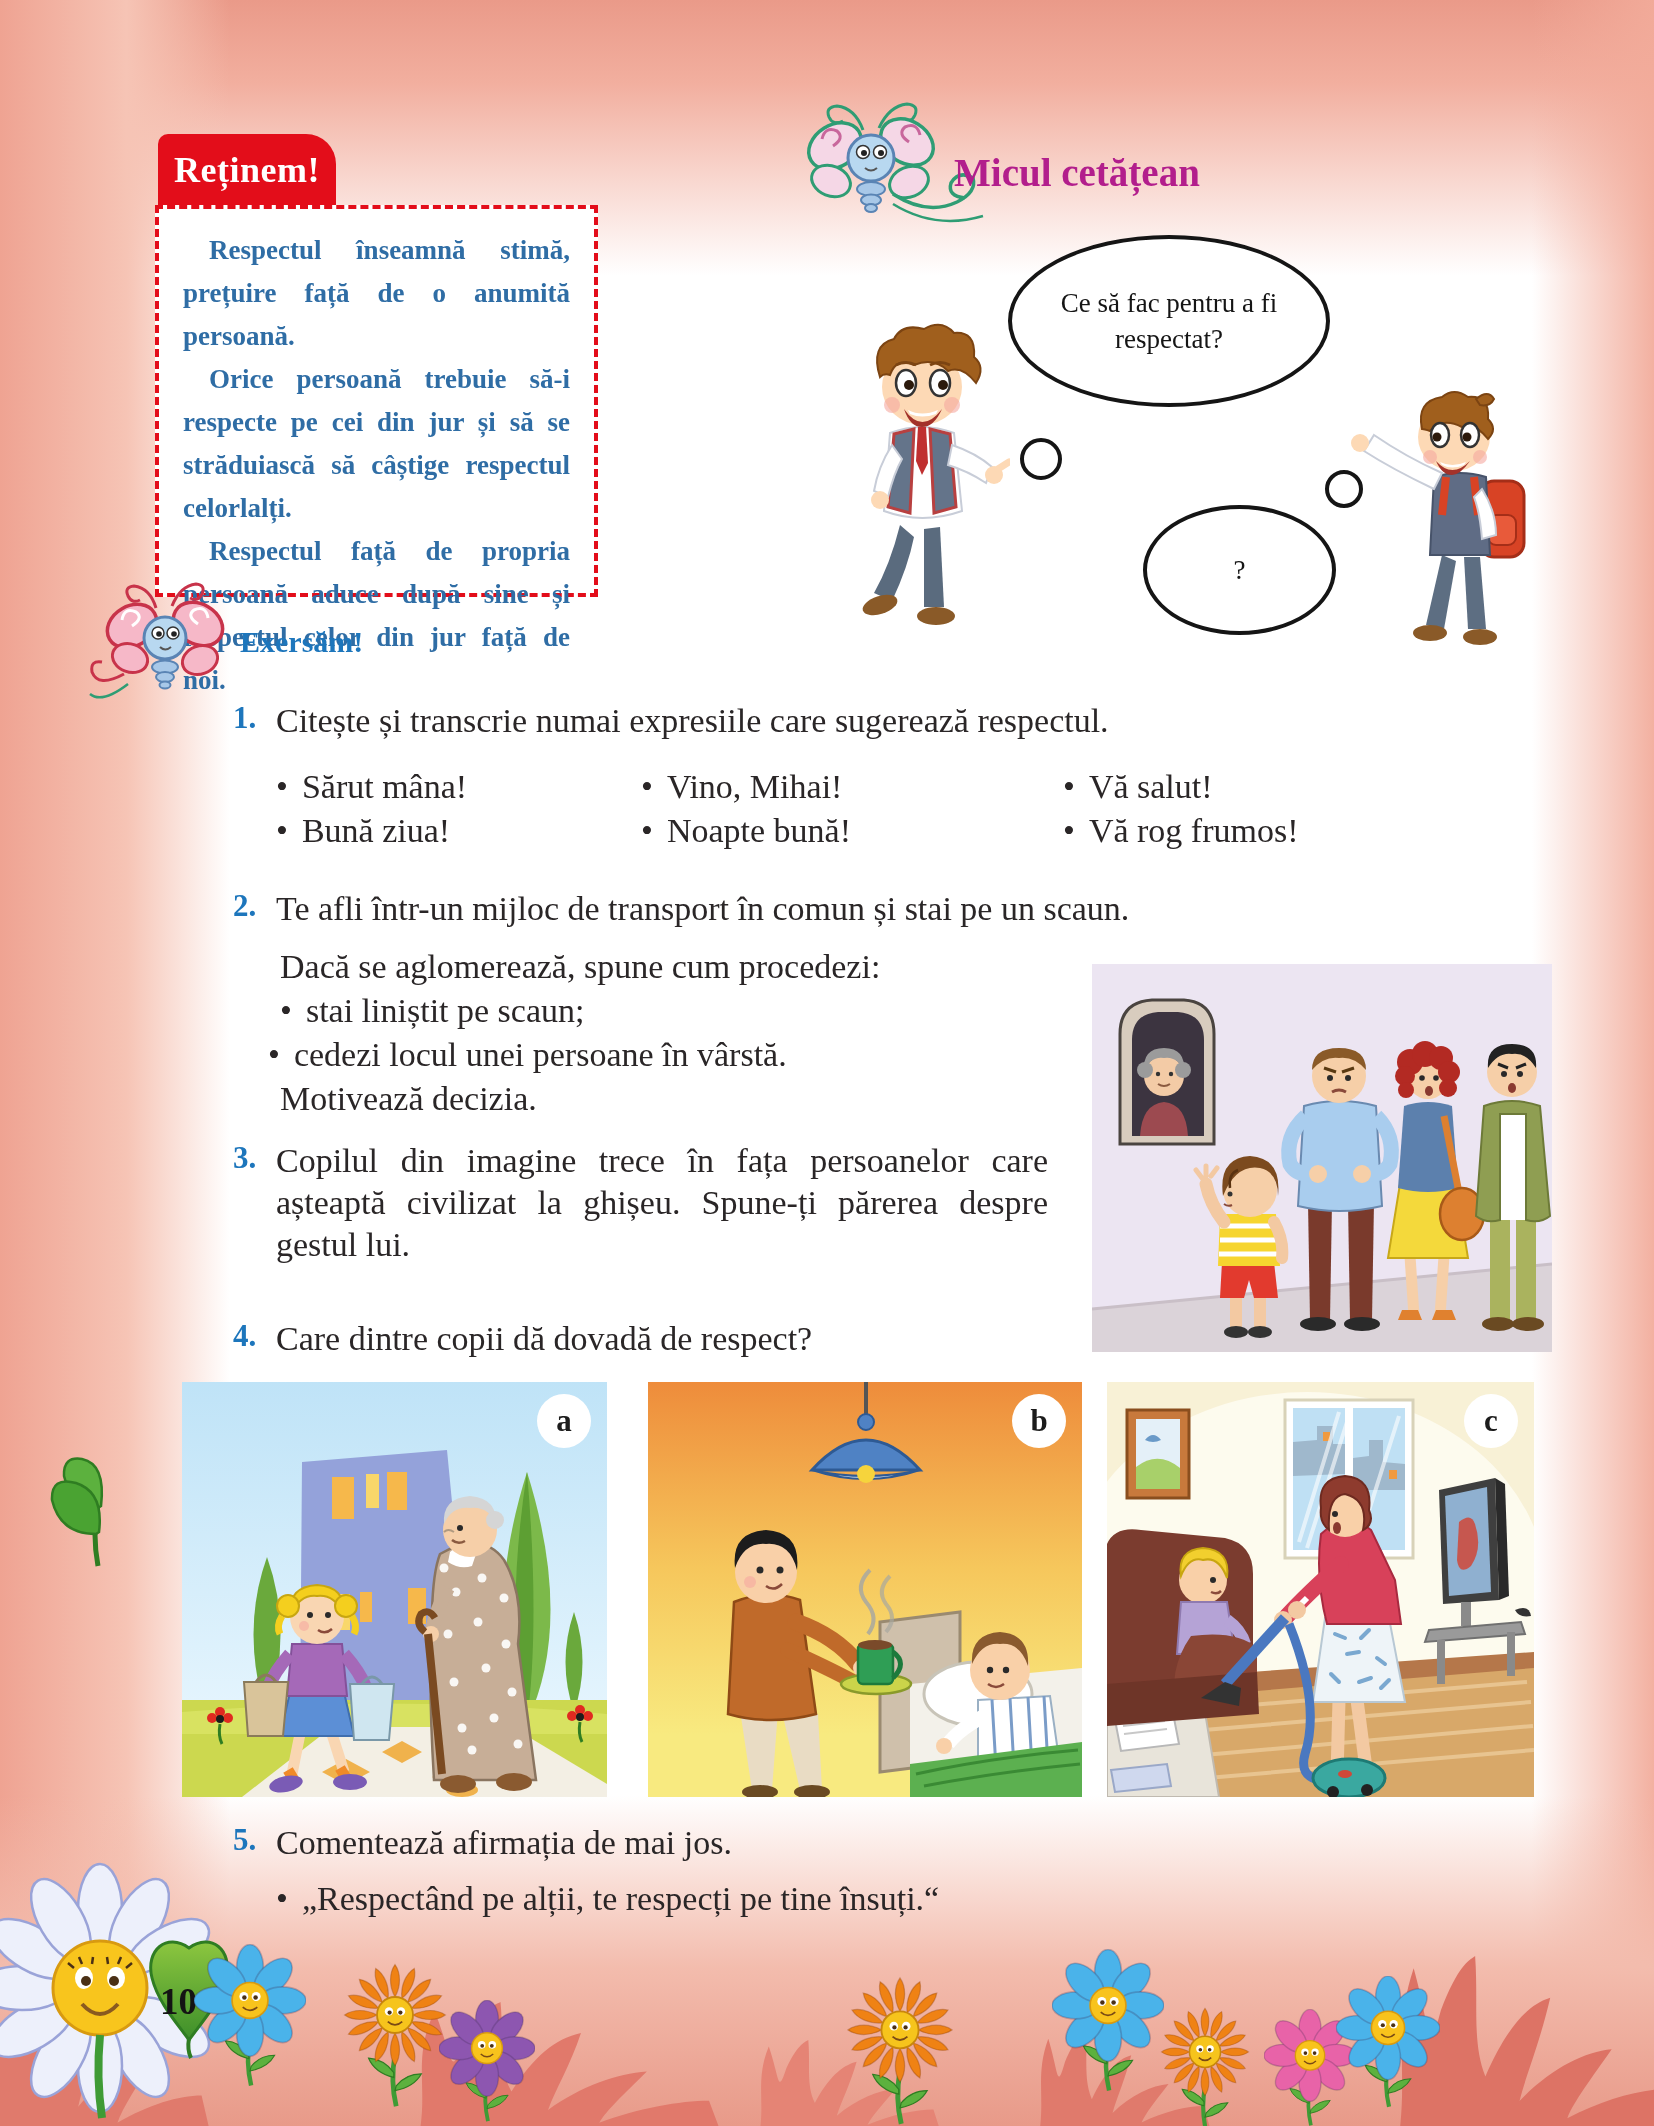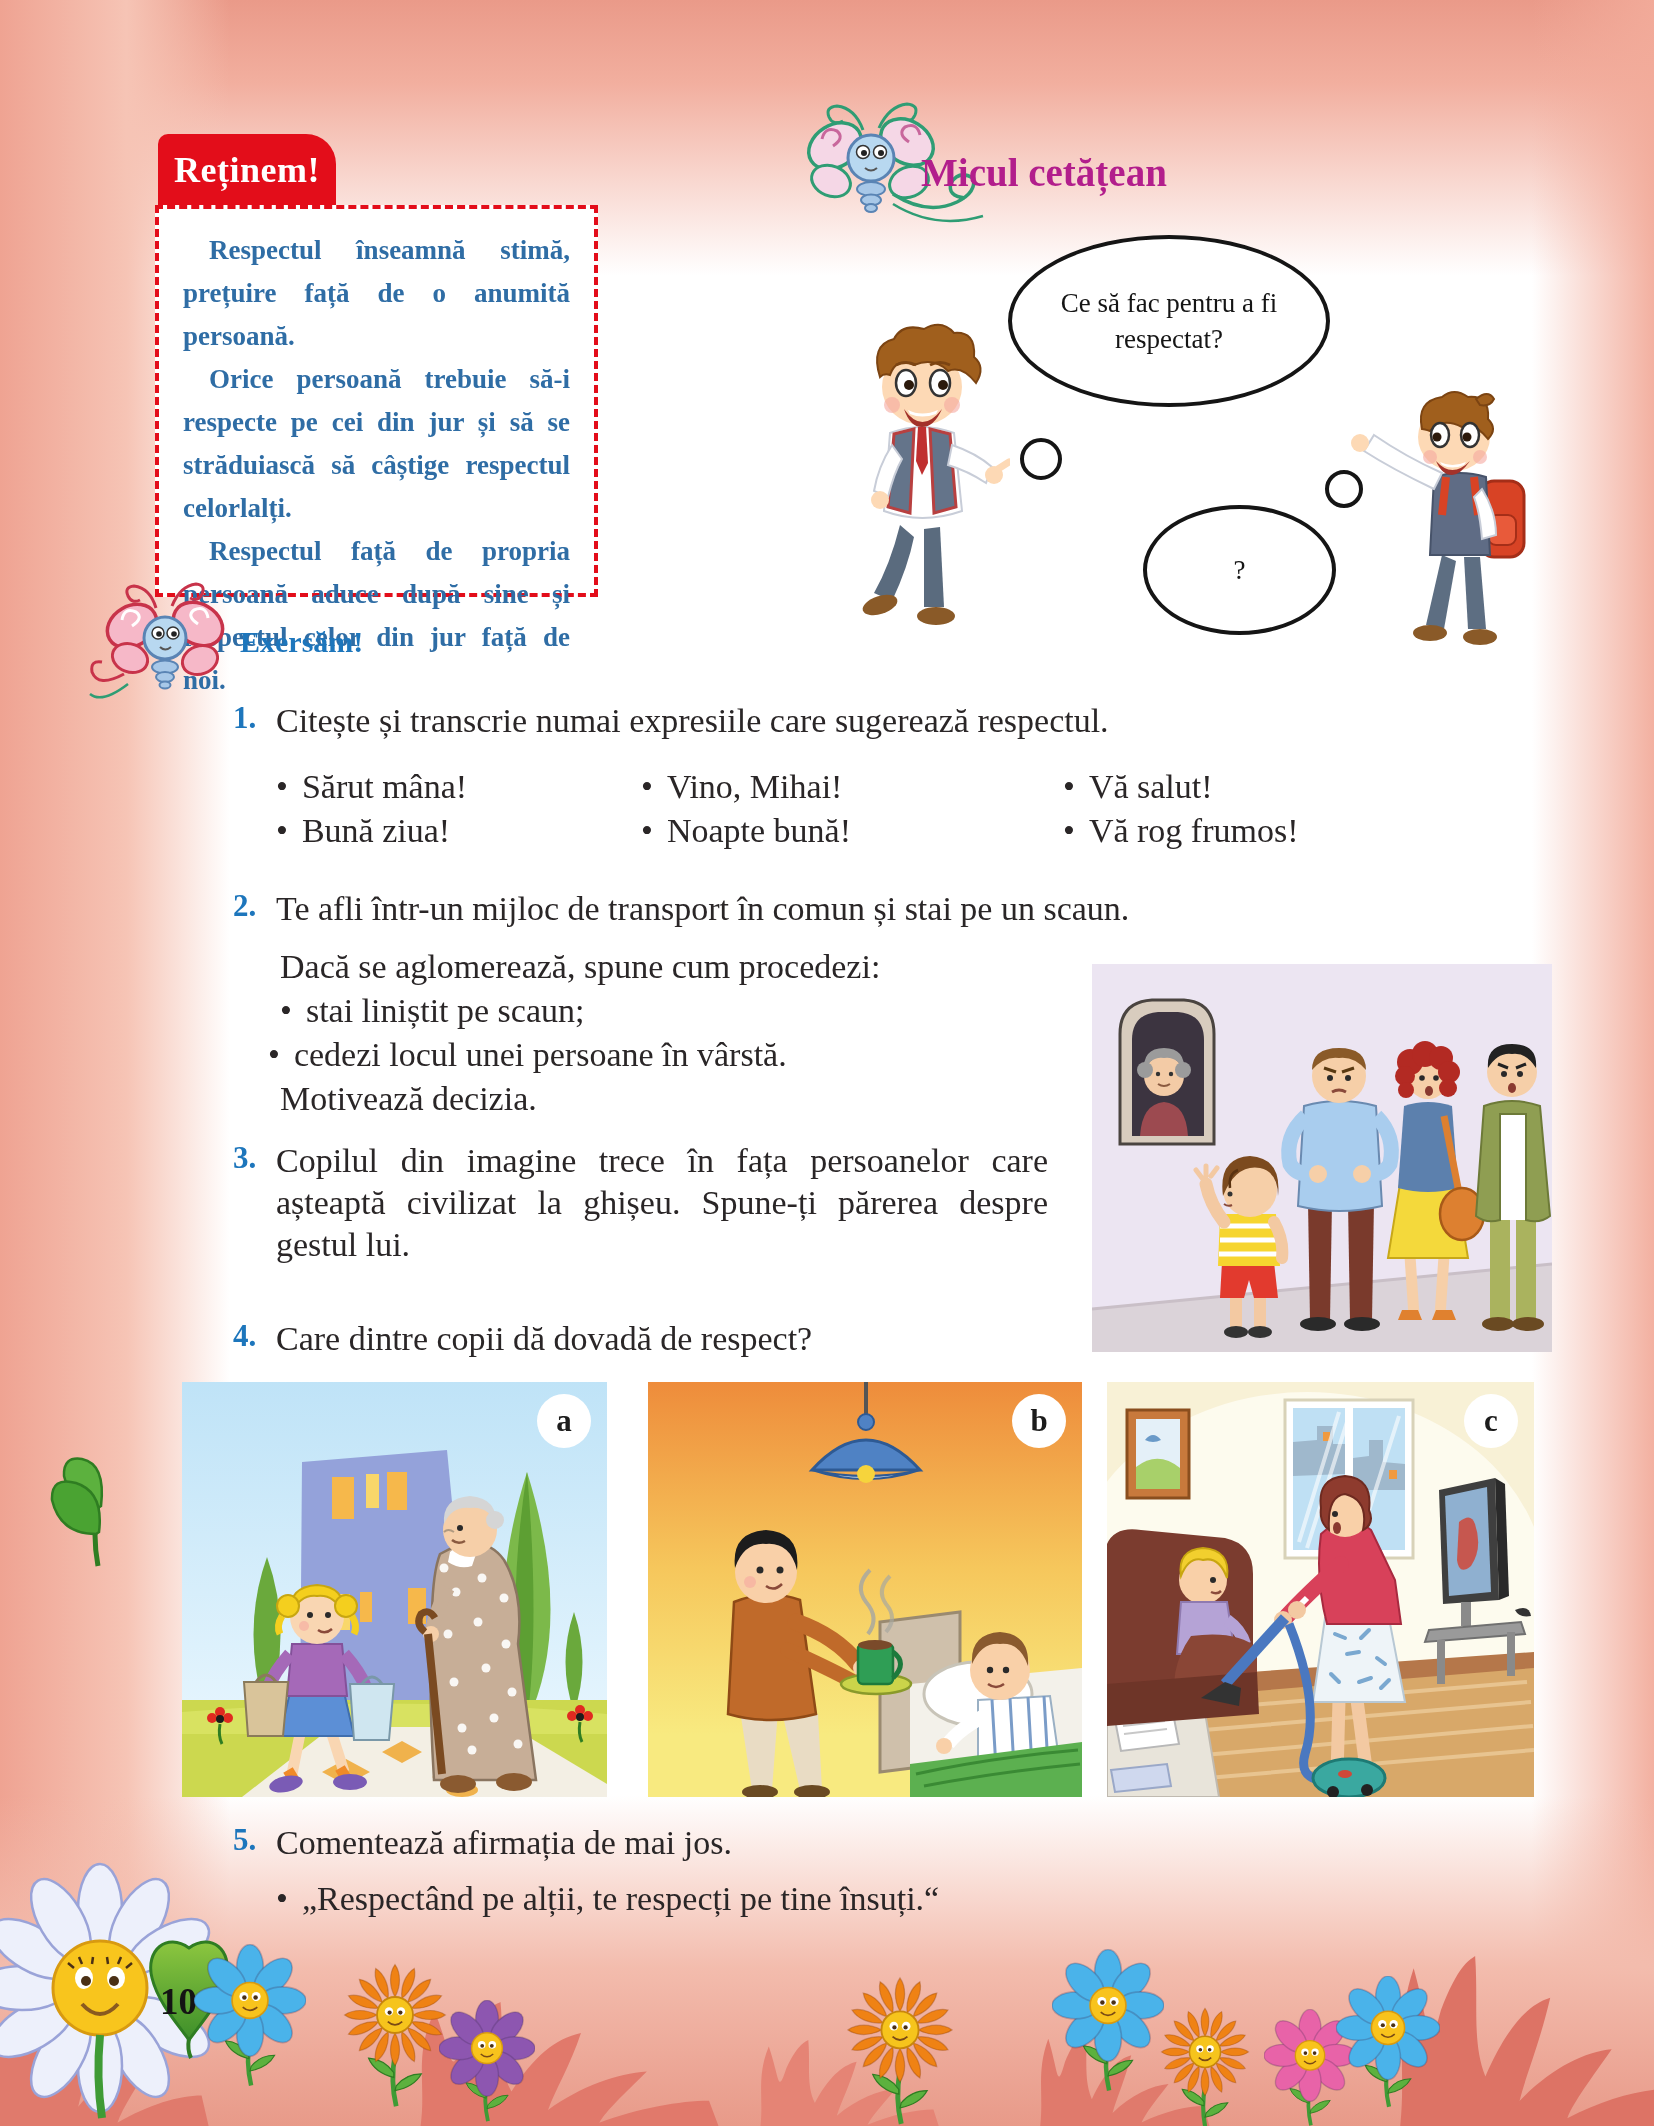--- a/index.html
+++ b/index.html
@@ -17,21 +17,21 @@
      background:linear-gradient(0deg,#e89a89 0%,#f3bcad 48%,rgba(255,255,255,0) 100%);}
   
   .ret-tab{left:158px;top:134px;width:178px;height:72px;background:#e30d1a;
      border-radius:10px 30px 0 0;display:flex;align-items:center;justify-content:center;
      color:#fff;font-weight:bold;font-size:36px;letter-spacing:.5px;}
   .ret-box{left:155px;top:205px;width:443px;height:392px;background:#fff;
      border:4px dashed #e30d1a;box-sizing:border-box;padding:20px 24px 0 24px;
      color:#2f6da5;font-size:27px;font-weight:bold;line-height:43px;text-align:justify;}
   .ret-box p{margin:0;text-indent:26px;}
   
-  .page-title{left:921px;top:150px;color:#b21e8c;font-size:39px;font-weight:bold;}
+  .page-title{left:954px;top:150px;color:#b21e8c;font-size:39px;font-weight:bold;}
   
   .bubble{background:#fff;border:4px solid #151515;border-radius:50%;
      display:flex;align-items:center;justify-content:center;text-align:center;
      font-size:27px;color:#151515;line-height:36px;}
   .tail{background:#fff;border:4px solid #151515;border-radius:50%;box-sizing:border-box;}
   
   .exersam{left:240px;top:625px;color:#1d76bc;font-size:30px;font-weight:bold;text-align:right;}
   .ex-num{color:#1d76bc;font-size:31px;font-weight:bold;}
   .ex-text{font-size:34px;color:#2a2627;}
   .blt::before{content:"•";margin-right:14px;}

